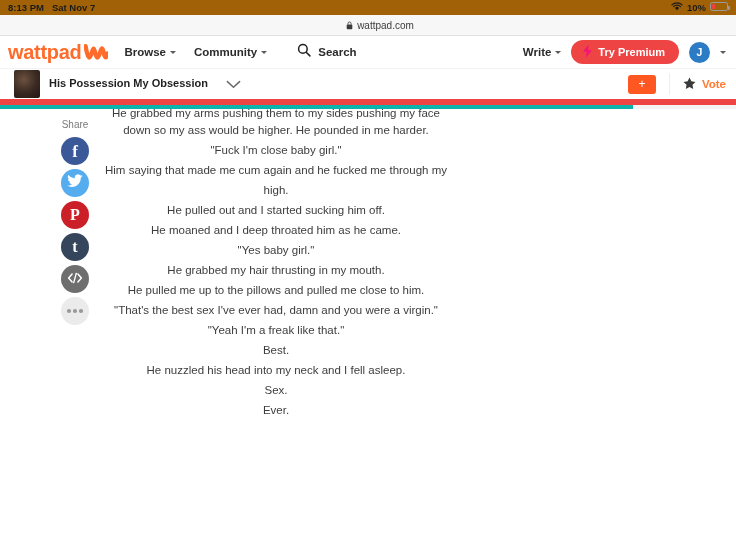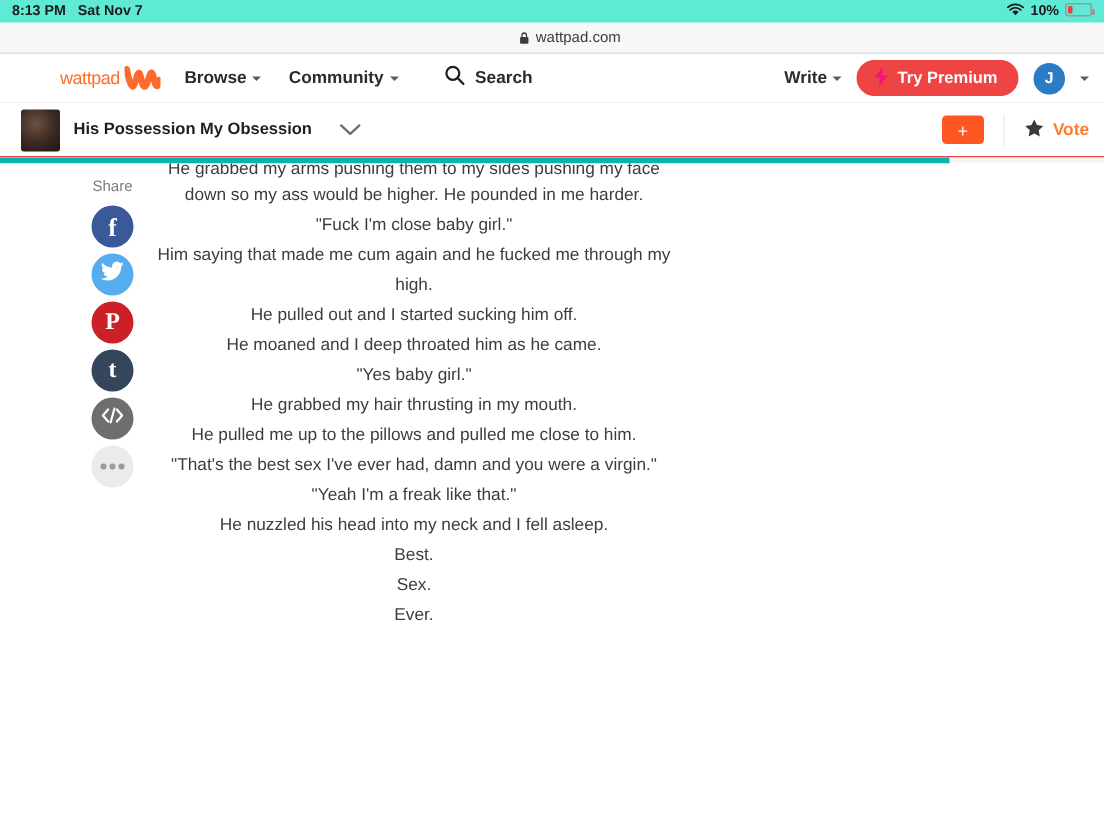--- a/index.html
+++ b/index.html
@@ -12,21 +12,21 @@
     background: #ffffff;
     font-family: "Liberation Sans", sans-serif;
     overflow: hidden;
     -webkit-font-smoothing: antialiased;
   }
 
   
   .statusbar {
     position: relative;
     height: 15px;
-    background: #5eead4;
+    background: #a16207;
     display: flex;
     align-items: center;
     padding: 0 8px;
     font-size: 9.5px;
     color: #1b1b1b;
     font-weight: bold;
   }
   .sb-left {
     display: flex;
     align-items: center;
@@ -97,24 +97,23 @@
     border-bottom: 1px solid #f2f2f2;
   }
   .brand {
     display: flex;
     align-items: center;
     gap: 3px;
     margin-right: 16px;
   }
   .brand-word {
     color: #ff6b2b;
-    font-size: 12px;
+    font-size: 20px;
     letter-spacing: -0.3px;
-    font-weight: normal;
-    margin-left: 32px;
+    font-weight: bold;
   }
   .brand-mark { display: block; }
 
   .nav-link {
     font-size: 11.5px;
     color: #2b2b2b;
     font-weight: bold;
     display: flex;
     align-items: center;
     gap: 4px;
@@ -174,21 +173,21 @@
 
   
   .storybar {
     position: relative;
     height: 36px;
     background: #ffffff;
     display: flex;
     align-items: center;
     padding: 0 10px 0 14px;
     box-sizing: border-box;
-    border-bottom: 1px solid #ef4444;
+    border-bottom: 6px solid #ef4444;
   }
   .cover {
     width: 26px;
     height: 28px;
     border-radius: 2px;
     background:
       radial-gradient(circle at 38% 34%, #6d5140 0%, #3a2a22 52%, #211713 100%);
     flex-shrink: 0;
     margin-right: 9px;
   }
@@ -509,18 +508,18 @@
     <p>"Fuck I'm close baby girl."</p>
     <p>Him saying that made me cum again and he fucked me through my</p>
     <p>high.</p>
     <p>He pulled out and I started sucking him off.</p>
     <p>He moaned and I deep throated him as he came.</p>
     <p>"Yes baby girl."</p>
     <p>He grabbed my hair thrusting in my mouth.</p>
     <p>He pulled me up to the pillows and pulled me close to him.</p>
     <p>"That's the best sex I've ever had, damn and you were a virgin."</p>
     <p>"Yeah I'm a freak like that."</p>
+    <p>Best.</p>
     <p>He nuzzled his head into my neck and I fell asleep.</p>
-    <p>Best.</p>
     <p>Sex.</p>
     <p>Ever.</p>
   </div>
 </div>
 
 </body></html>

